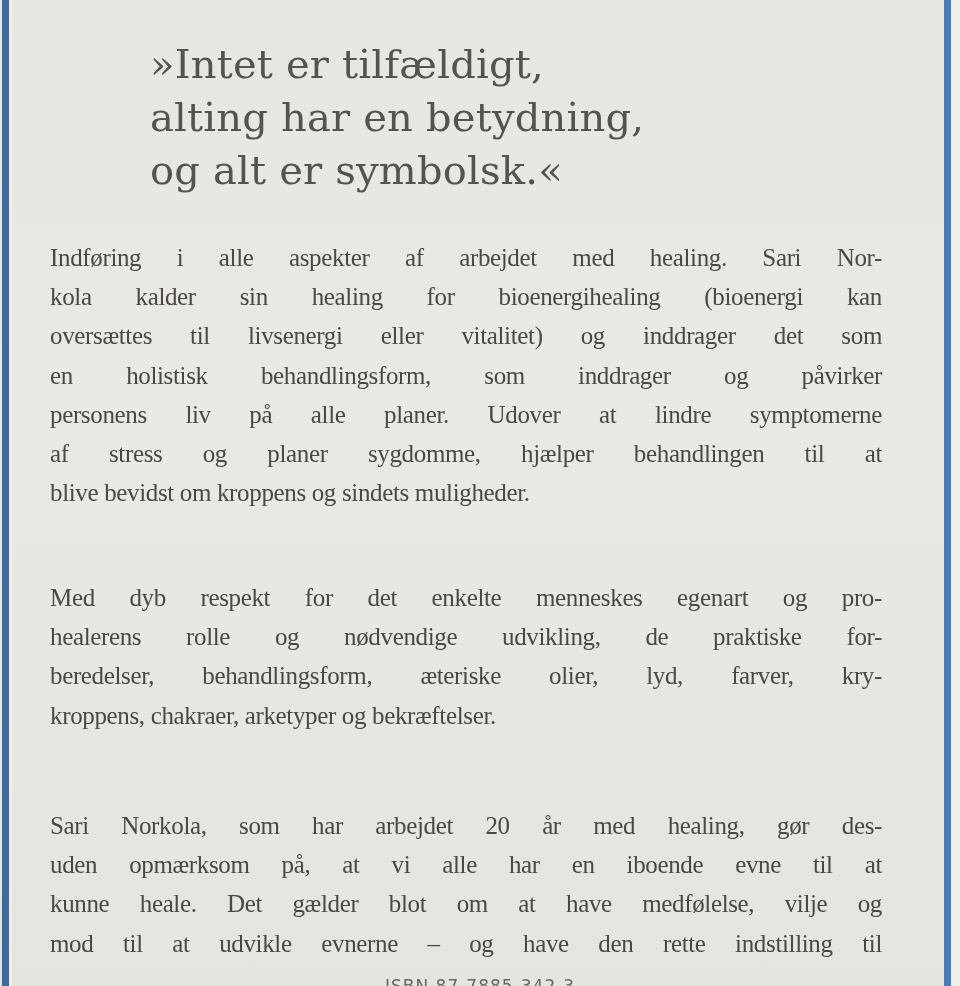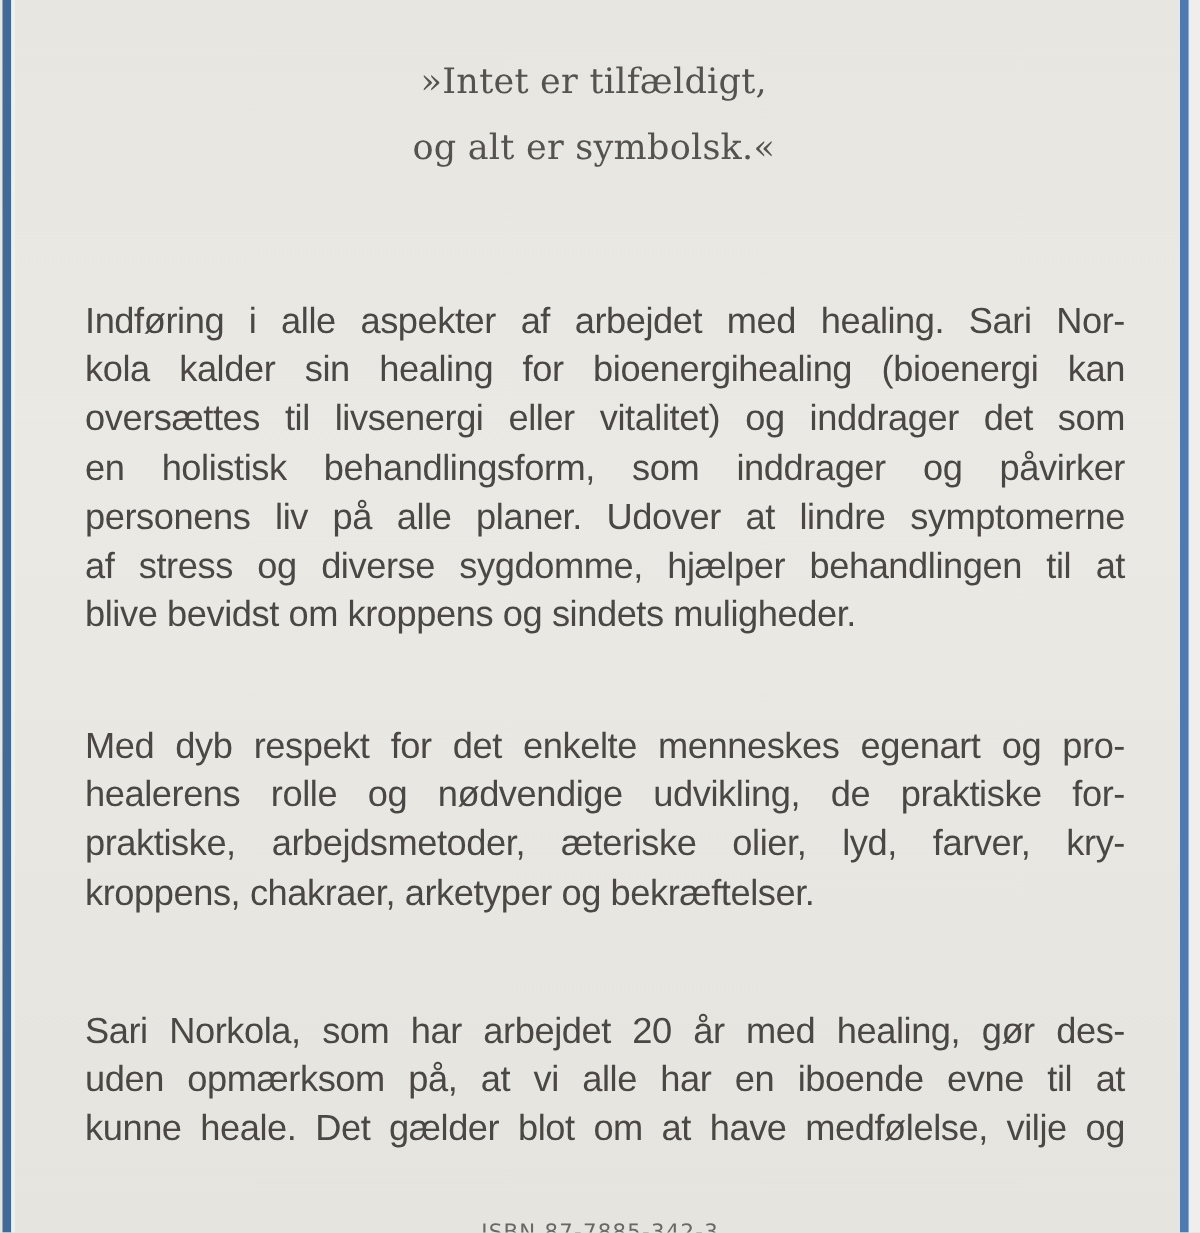--- a/index.html
+++ b/index.html
@@ -42,34 +42,34 @@
       position: absolute;
       left: 951px; top: 0;
       width: 9px; height: 986px;
       background: #efeeea;
     }
     .quote {
       position: absolute;
       left: 150px;
       top: 38px;
       width: 650px;
-      text-align: center;
+      text-align: left;
       font-family: "DejaVu Serif", "Liberation Serif", serif;
-      font-size: 28px;
+      font-size: 40px;
       line-height: 53px;
       color: #55524f;
       letter-spacing: 0.2px;
     }
     .quote .qline { display: block; white-space: nowrap; }
     .body-text {
       position: absolute;
-      left: 68px;
+      left: 50px;
       width: 832px;
-      font-family: Liberation Sans, sans-serif;
-      font-size: 29px;
+      font-family: Liberation Serif, serif;
+      font-size: 25px;
       line-height: 39.2px;
       color: #4a4744;
       text-align: justify;
       text-align-last: left;
       letter-spacing: -0.35px;
     }
     .body-text .line {
       display: block;
       white-space: nowrap;
       text-align: justify;
@@ -96,40 +96,42 @@
 <body>
 
 <div class="page">
   <div class="border-left"></div>
   <div class="border-left-highlight"></div>
   <div class="border-right"></div>
   <div class="border-right-outer"></div>
 
   <div class="quote">
     <span class="qline">»Intet er tilfældigt,</span>
+    <span class="qline">alting har en betydning,</span>
     <span class="qline">og alt er symbolsk.«</span>
   </div>
 
   <div class="body-text" id="para1">
     <span class="line">Indføring i alle aspekter af arbejdet med healing. Sari Nor-</span>
     <span class="line">kola kalder sin healing for bioenergihealing (bioenergi kan</span>
     <span class="line">oversættes til livsenergi eller vitalitet) og inddrager det som</span>
     <span class="line">en holistisk behandlingsform, som inddrager og påvirker</span>
     <span class="line">personens liv på alle planer. Udover at lindre symptomerne</span>
-    <span class="line">af stress og diverse sygdomme, hjælper behandlingen til at</span>
+    <span class="line">af stress og planer sygdomme, hjælper behandlingen til at</span>
     <span class="line last">blive bevidst om kroppens og sindets muligheder.</span>
   </div>
 
   <div class="body-text" id="para2">
     <span class="line">Med dyb respekt for det enkelte menneskes egenart og pro-</span>
     <span class="line">healerens rolle og nødvendige udvikling, de praktiske for-</span>
-    <span class="line">praktiske, arbejdsmetoder, æteriske olier, lyd, farver, kry-</span>
+    <span class="line">beredelser, behandlingsform, æteriske olier, lyd, farver, kry-</span>
     <span class="line last">kroppens, chakraer, arketyper og bekræftelser.</span>
   </div>
 
   <div class="body-text" id="para3">
     <span class="line">Sari Norkola, som har arbejdet 20 år med healing, gør des-</span>
     <span class="line">uden opmærksom på, at vi alle har en iboende evne til at</span>
     <span class="line">kunne heale. Det gælder blot om at have medfølelse, vilje og</span>
+    <span class="line">mod til at udvikle evnerne – og have den rette indstilling til</span>
   </div>
 
   <div class="isbn">ISBN 87-7885-342-3</div>
 </div>
 
 </body></html>

